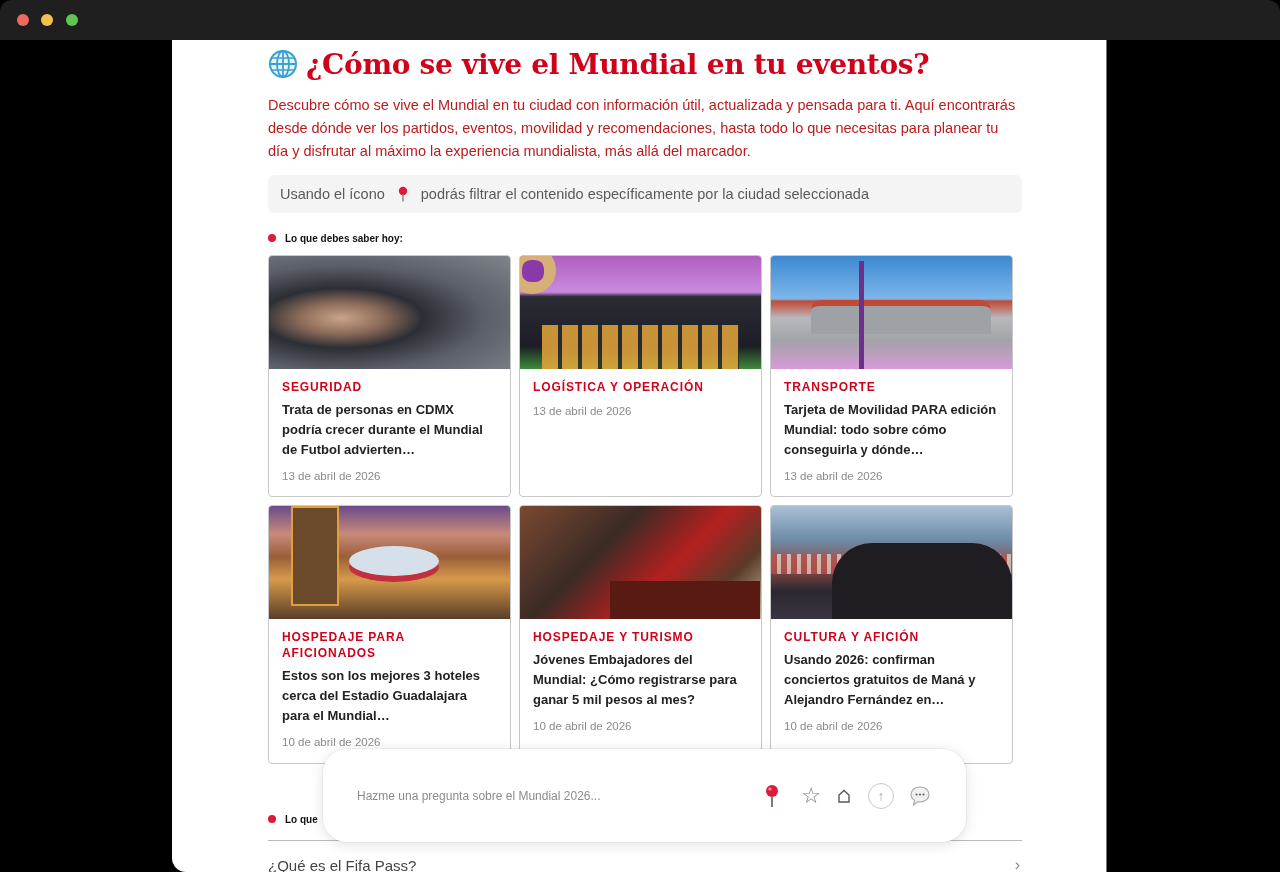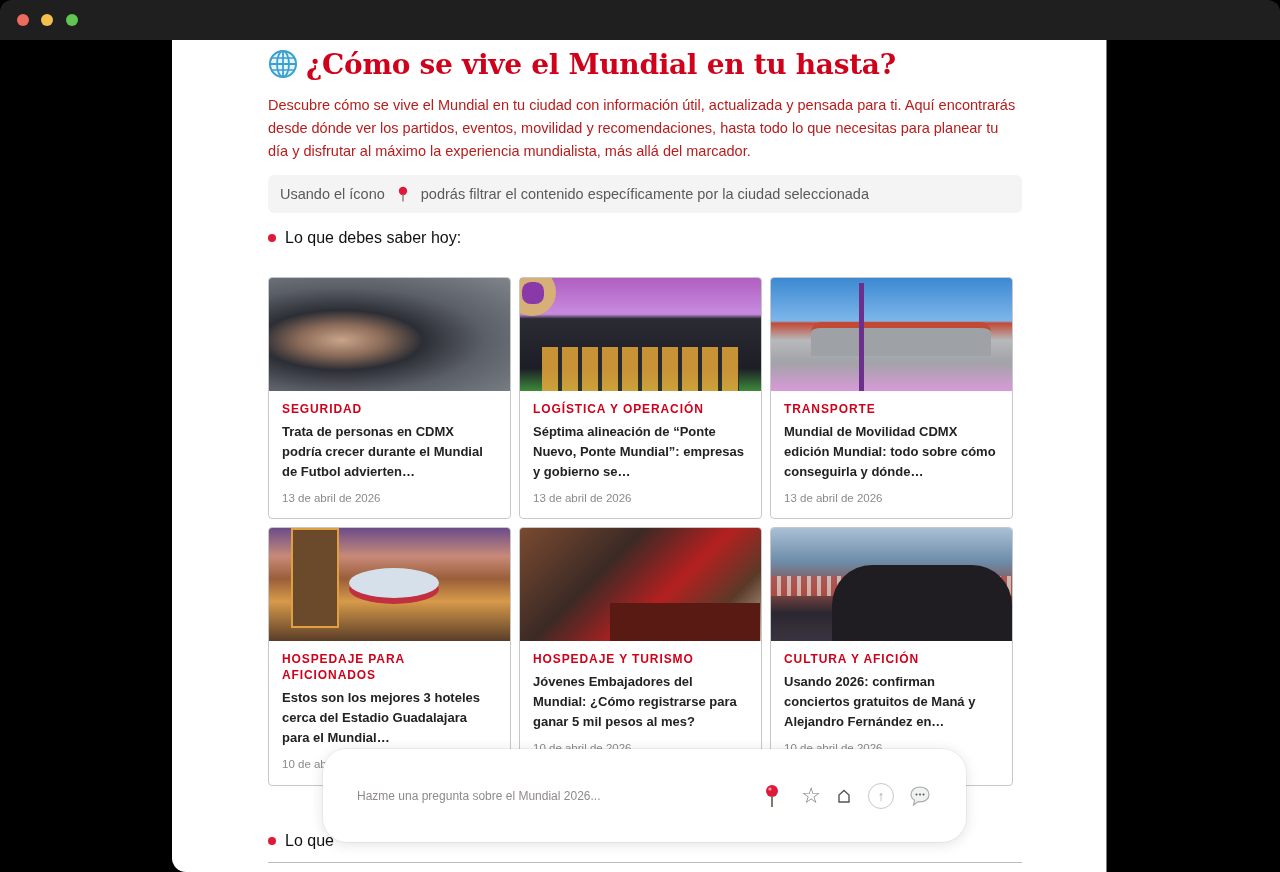--- a/index.html
+++ b/index.html
@@ -37,27 +37,27 @@
     margin-top: 12px; font-size: 14.5px; line-height: 23px; color: #b91c1c;
   }
   .info-box {
     margin-top: 12px; height: 38px; background: #f4f4f4; border-radius: 6px;
     display: flex; align-items: center; padding-left: 12px;
     font-size: 14.5px; color: #5a5a5a; gap: 8px;
   }
   .pin-inline { display: inline-block; width: 12px; height: 16px; margin: 0 4px; vertical-align: -2px; }
 
   .section-head {
-    display: flex; align-items: center; font-weight: normal; font-size: 16px; color: #111;
+    display: flex; align-items: center; font-weight: bold; font-size: 10px; color: #111;
   }
   .section-head .dot { width: 8px; height: 8px; border-radius: 50%; background: #e0193a; margin-right: 9px; }
   .sh1 { margin-top: 14px; height: 22px; }
 
   .grid {
-    margin-top: 28px; display: grid; grid-template-columns: 243px 243px 243px;
+    margin-top: 6px; display: grid; grid-template-columns: 243px 243px 243px;
     column-gap: 13px; row-gap: 13px; gap: 8px;
   }
   .card {
     border: 1px solid #c8c8c8; border-radius: 4px; overflow: hidden; background: #fff;
     display: flex; flex-direction: column; height: 242px; cursor: pointer;
   }
   .grid .card:nth-child(n+4) { height: 259px; }
   .card-img { height: 113px; width: 100%; flex: none; position: relative; overflow: hidden; }
   .card-body { padding: 10px 13px 0 13px; }
   .card-cat {
@@ -132,21 +132,21 @@
 
       <h1 class="hero-title">
         <svg class="globe" viewBox="0 0 30 30">
           <circle cx="15" cy="15" r="13" fill="#e6f4fb" stroke="#3aa0d0" stroke-width="2"></circle>
           <ellipse cx="15" cy="15" rx="6" ry="13" fill="none" stroke="#3aa0d0" stroke-width="1.8"></ellipse>
           <line x1="15" y1="2" x2="15" y2="28" stroke="#3aa0d0" stroke-width="1.8"></line>
           <line x1="2" y1="15" x2="28" y2="15" stroke="#3aa0d0" stroke-width="1.8"></line>
           <line x1="4" y1="9" x2="26" y2="9" stroke="#3aa0d0" stroke-width="1.6"></line>
           <line x1="4" y1="21" x2="26" y2="21" stroke="#3aa0d0" stroke-width="1.6"></line>
         </svg>
-        <span>¿Cómo se vive el Mundial en tu hasta?</span>
+        <span>¿Cómo se vive el Mundial en tu eventos?</span>
       </h1>
 
       <p class="intro">Descubre cómo se vive el Mundial en tu ciudad con información útil, actualizada y pensada para ti. Aquí encontrarás desde dónde ver los partidos, eventos, movilidad y recomendaciones, hasta todo lo que necesitas para planear tu día y disfrutar al máximo la experiencia mundialista, más allá del marcador.</p>
 
       <div class="info-box">
         <span>Usando el ícono</span>
         <svg class="pin-inline" viewBox="0 0 12 16">
           <circle cx="6" cy="5" r="4.2" fill="#e0193a"></circle>
           <line x1="6" y1="8" x2="6" y2="15.5" stroke="#8a7a70" stroke-width="1.4"></line>
         </svg>
@@ -167,32 +167,31 @@
             <div class="card-date">13 de abril de 2026</div>
           </div>
         </div>
         <div class="card">
           <div class="card-img img2">
               <span class="ball"></span>
               <span class="people"></span>
             </div>
           <div class="card-body">
             <div class="card-cat">LOGÍSTICA Y OPERACIÓN</div>
-            <div class="card-title">Séptima alineación de “Ponte Nuevo, Ponte Mundial”: empresas y gobierno se…</div>
             <div class="card-date">13 de abril de 2026</div>
           </div>
         </div>
         <div class="card">
           <div class="card-img img3">
               <span class="stadium"></span>
               <span class="pole"></span>
             </div>
           <div class="card-body">
             <div class="card-cat">TRANSPORTE</div>
-            <div class="card-title">Mundial de Movilidad CDMX edición Mundial: todo sobre cómo conseguirla y dónde…</div>
+            <div class="card-title">Tarjeta de Movilidad PARA edición Mundial: todo sobre cómo conseguirla y dónde…</div>
             <div class="card-date">13 de abril de 2026</div>
           </div>
         </div>
         <div class="card">
           <div class="card-img img4">
               <span class="tower"></span>
               <span class="dome"></span>
             </div>
           <div class="card-body">
             <div class="card-cat">HOSPEDAJE PARA AFICIONADOS</div>

